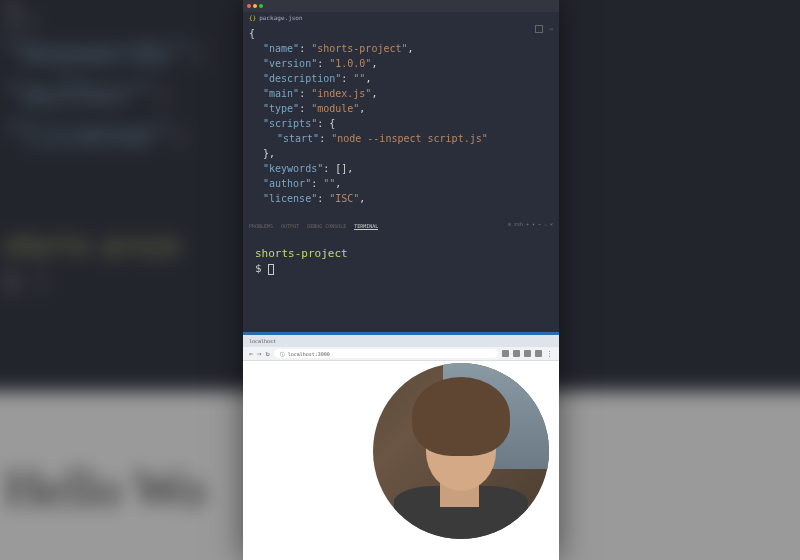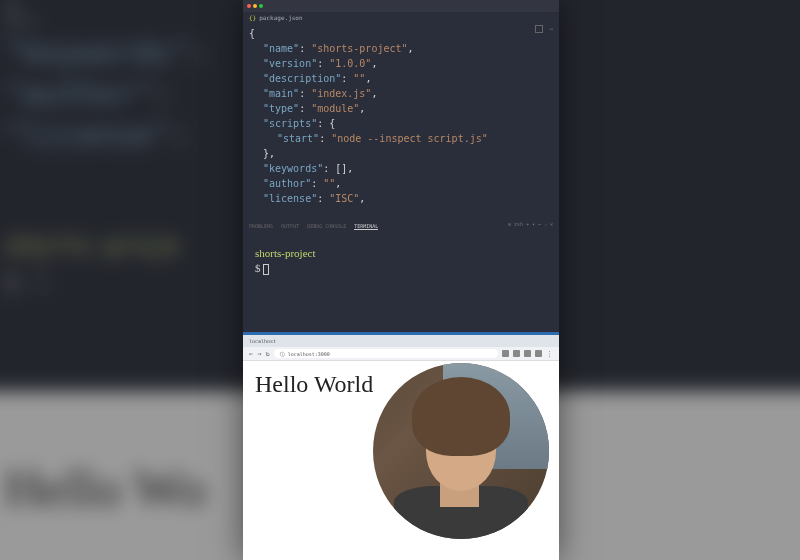--- a/index.html
+++ b/index.html
@@ -133,21 +133,20 @@
     }
     
     .terminal {
       position: absolute;
       top: 240px;
       left: 0;
       right: 17px;
       padding: 6px 12px;
       font-size: 11px;
       line-height: 1.4;
-      font-family: Liberation Serif, serif;
     }
     
     .terminal .proj { color: #c5d86d; }
     .terminal .prompt { color: #ccc; }
     .terminal .cursor { display: inline-block; width: 6px; height: 11px; border: 1px solid #ccc; vertical-align: middle; }
     
     .browser {
       position: absolute;
       top: 332px;
       left: 0;
@@ -347,21 +346,20 @@
         <span style="margin-right:3px;">ⓘ</span>
         <span>localhost:3000</span>
       </div>
       <span class="ext-icon"></span>
       <span class="ext-icon"></span>
       <span class="ext-icon"></span>
       <span class="ext-icon"></span>
       <span class="nav-icon">⋮</span>
     </div>
     <div class="browser-content">
-      <h1>Hello World</h1>
       <div class="avatar">
         <div class="avatar-bg"></div>
         <div class="avatar-shirt"></div>
         <div class="avatar-neck"></div>
         <div class="avatar-face"></div>
         <div class="avatar-hair"></div>
       </div>
     </div>
   </div>
 

